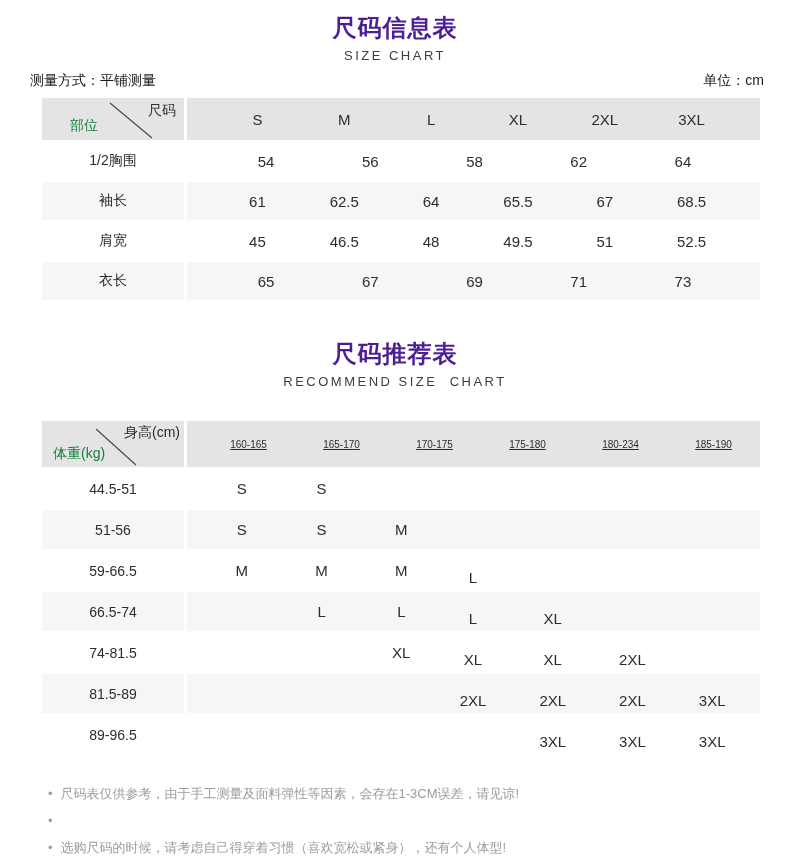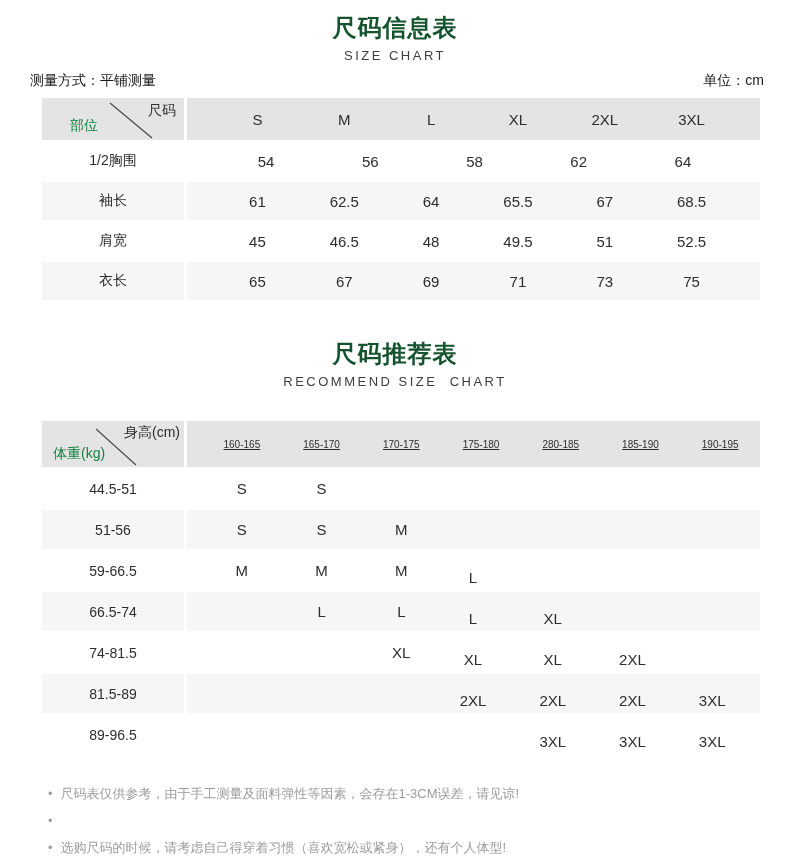--- a/index.html
+++ b/index.html
@@ -1,20 +1,20 @@
 <!DOCTYPE html>
 <html><head>
 <meta charset="utf-8">
 <style>
   * { margin:0; padding:0; box-sizing:border-box; }
   html,body { background:#fff; }
   body { font-family:"Liberation Sans","DejaVu Sans",sans-serif; color:#333; }
   .page { width:790px; height:867px; background:#fff; overflow:hidden; }
 
-  .sec-title { text-align:center; font-size:24px; font-weight:700; color:#14532d; letter-spacing:1px; line-height:28px; }
+  .sec-title { text-align:center; font-size:24px; font-weight:700; color:#4c1d95; letter-spacing:1px; line-height:28px; }
   .t1-title { padding-top:14px; }
   .t2-title { margin-top:38px; }
   .sec-sub { text-align:center; font-size:13px; color:#3d3d3d; letter-spacing:2.5px; margin-top:6px; line-height:15px; white-space:pre; }
 
   .meta { display:flex; justify-content:space-between; margin:9px 26px 0 30px; font-size:14px; color:#1a1a1a; line-height:16px; }
 
   .table { margin:10px 30px 0 30px; width:730px; }
   .t2 { margin-top:32px; }
   .trow { display:flex;padding-left:12px; }
   .trow > * { border-bottom:2px solid #fff; }
@@ -117,21 +117,20 @@
     </div>
 
     <div class="trow brow">
       <div class="label-cell">衣长</div>
       <div class="data-area">
         <div class="dcell">65</div>
         <div class="dcell">67</div>
         <div class="dcell">69</div>
         <div class="dcell">71</div>
         <div class="dcell">73</div>
-        <div class="dcell">75</div>
       </div>
     </div>
   </div>
 
   <h1 class="sec-title t2-title">尺码推荐表</h1>
   <div class="sec-sub">RECOMMEND SIZE  CHART</div>
 
   <div class="table t2">
     <div class="trow hrow">
       <div class="label-cell corner">
@@ -139,23 +138,22 @@
             <line x1="54" y1="8" x2="94" y2="44"></line>
           </svg>
         <span class="corner-tr">身高(cm)</span>
         <span class="corner-bl">体重(kg)</span>
       </div>
       <div class="data-area">
         <div class="dcell">160-165</div>
         <div class="dcell">165-170</div>
         <div class="dcell">170-175</div>
         <div class="dcell">175-180</div>
-        <div class="dcell">280-185</div>
+        <div class="dcell">180-234</div>
         <div class="dcell">185-190</div>
-        <div class="dcell">190-195</div>
       </div>
     </div>
 
     <div class="trow brow">
       <div class="label-cell">44.5-51</div>
       <div class="data-area">
         <div class="dcell">S</div>
         <div class="dcell">S</div>
         <div class="dcell"></div>
         <div class="dcell"></div>

